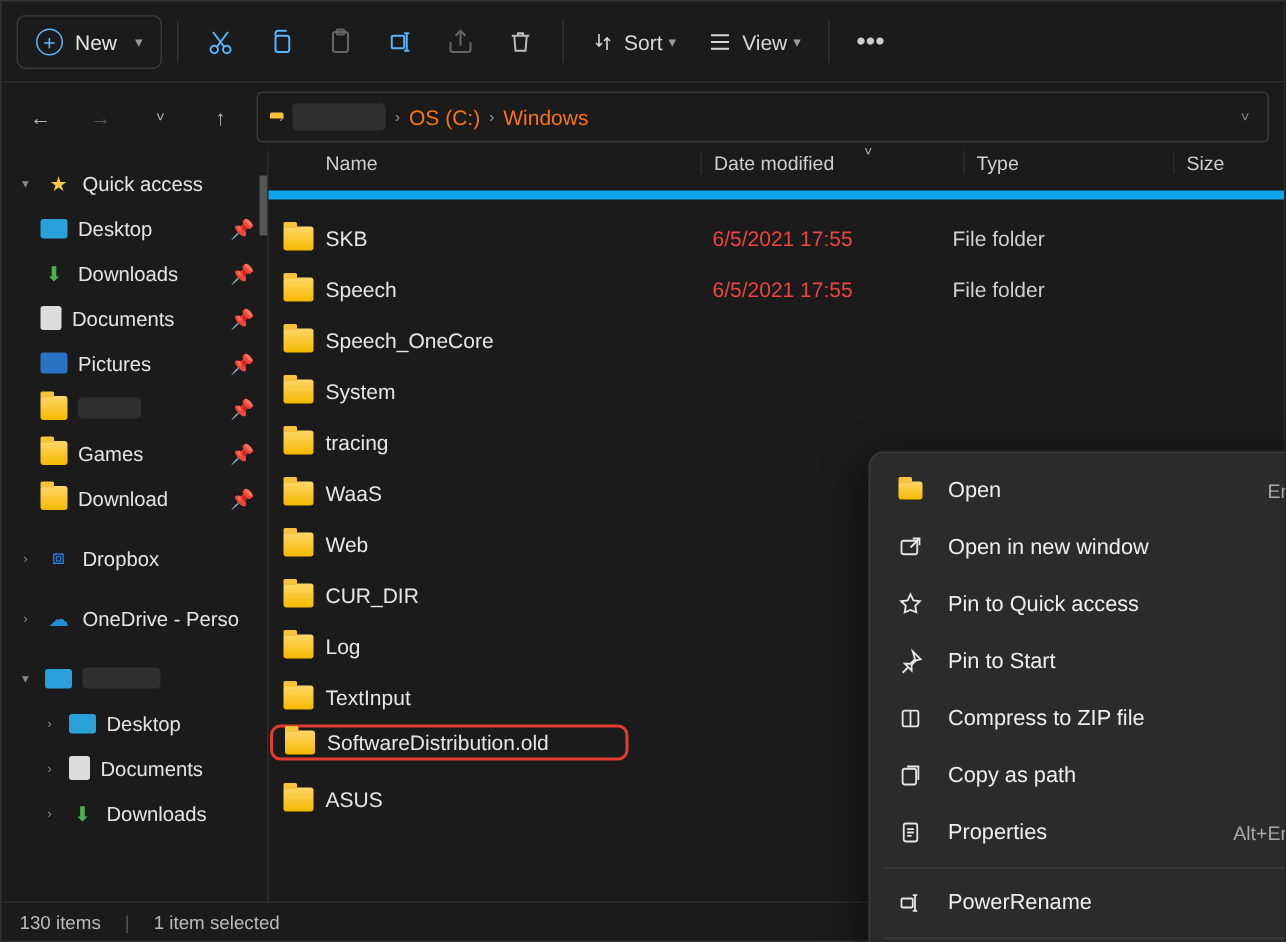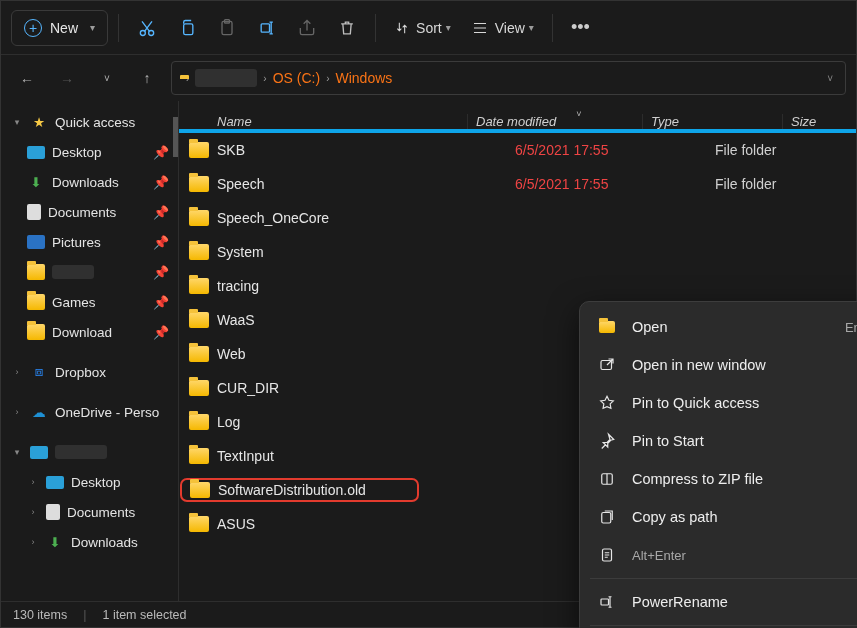--- a/index.html
+++ b/index.html
@@ -27,27 +27,27 @@
   .sidebar{width:178px;border-right:1px solid #2e2e2e;overflow:hidden;padding-top:6px;}
   .side-item{display:flex;align-items:center;height:30px;padding:0 8px;gap:7px;color:#e4e4e4;font-size:13.5px;}
   .side-item .caret{width:12px;color:#888;font-size:9px;text-align:center;}
   .side-item .ico{width:18px;height:18px;display:flex;align-items:center;justify-content:center;}
   .side-item.l1{padding-left:10px;}
   .side-item.l2{padding-left:26px;}
   .pin{color:#7a7a7a;margin-left:auto;font-size:13px;}
   .scrollthumb{position:absolute; right:0; top:0; width:5px;height:60px;background:#555;}
   .sidewrap{position:relative;height:100%;}
   .content{flex:1;display:flex;flex-direction:column;min-width:0;position:relative;}
-  .cols{display:flex;height:32px;align-items:flex-end;border-bottom:4px solid #0ea5e9;padding-left:10px;color:#cfcfcf;font-size:13px;font-style:italic;}
+  .cols{display:flex;height:32px;align-items:flex-start;border-bottom:6px solid #0ea5e9;padding-left:10px;color:#cfcfcf;font-size:13px;}
   .col-name{width:278px;padding-left:28px;}
   .col-date{width:160px;border-left:1px solid #2c2c2c;padding-left:8px;display:flex;align-items:center;gap:20px;}
   .col-type{width:140px;border-left:1px solid #2c2c2c;padding-left:8px;margin-left:15px;}
   .col-size{border-left:1px solid #2c2c2c;padding-left:8px;flex:1;}
   .rows{flex:1;overflow:hidden;}
-  .row{display:flex;align-items:center;height:34px;padding-left:10px;gap:40px;}
+  .row{display:flex;align-items:flex-end;height:34px;padding-left:10px;}
   .row .cell-name{width:278px;display:flex;align-items:center;gap:8px;}
   .row .cell-date{width:160px;padding-left:8px;color:#ef4444;}
   .row .cell-type{width:140px;padding-left:8px;color:#d0d0d0;}
   .folder-ico{width:20px;height:16px;background:linear-gradient(#ffd76a,#f5b800);border-radius:2px;position:relative;}
   .folder-ico::before{content:"";position:absolute;top:-3px;left:0;width:9px;height:4px;background:#f5c23a;border-radius:1px 1px 0 0;}
   .row.sel .cell-name{border:2.5px solid #e33b2e;border-radius:7px;padding:2px 8px;margin-left:-9px;width:239px;}
   
   .ctx{position:absolute;left:400px;top:200px;width:316px;background:#2b2b2b;border:1px solid #3d3d3d;border-radius:10px;padding:6px 0;box-shadow:0 10px 30px rgba(0,0,0,.6);}
   .ctx-item{display:flex;align-items:center;height:38px;padding:0 18px;gap:16px;color:#eee;font-size:14.5px;}
   .ctx-item .label{flex:1;}
@@ -388,20 +388,21 @@
             </span>
           <span class="label">Copy as path</span>
         </div>
         <div class="ctx-item">
           <span class="ctx-ico">
               <svg viewBox="0 0 24 24">
                 <rect x="6" y="4" width="12" height="16" rx="2"></rect>
                 <path d="M9 9h6M9 12h6M9 15h4"></path>
               </svg>
             </span>
+          <span class="label">Properties</span>
           <span class="accel">Alt+Enter</span>
         </div>
         <div class="ctx-sep"></div>
         <div class="ctx-item">
           <span class="ctx-ico">
               <svg viewBox="0 0 24 24">
                 <rect x="4" y="8" width="10" height="8" rx="1"></rect>
                 <path d="M16 5v14M14 5h4M14 19h4"></path>
               </svg>
             </span>

